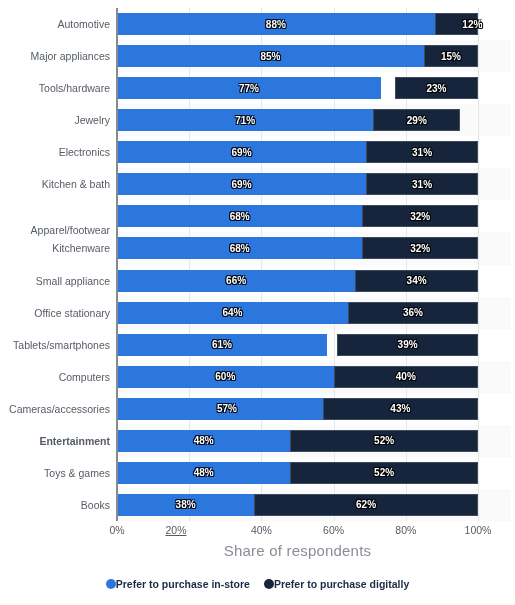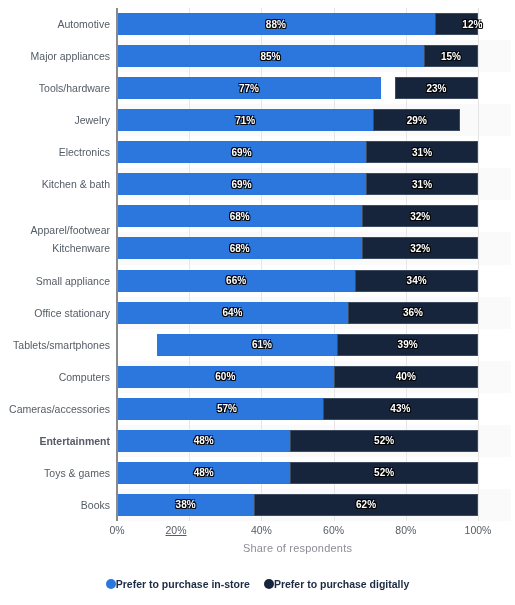--- a/index.html
+++ b/index.html
@@ -115,21 +115,21 @@
     color: #555c66;
     transform: translateX(-50%);
     white-space: nowrap;
   }
   #axis-title {
     position: absolute;
     left: 117px;
     top: 542px;
     width: 361px;
     text-align: center;
-    font-size: 11px;
+    font-size: 15px;
     color: #8c8c96;
     letter-spacing: .2px;
   }
 
   
   #legend {
     position: absolute;
     left: 0;
     top: 578px;
     width: 515px;
@@ -263,21 +263,21 @@
         </div>
         <div class="row" style="top: 293.594px;">
           <div class="seg instore" style="left: 0px; width: 231.04px;">
             <span class="seg-label">64%</span>
           </div>
           <div class="seg digital" style="left: 231.04px; width: 129.96px;">
             <span class="seg-label">36%</span>
           </div>
         </div>
         <div class="row" style="top: 325.656px;">
-          <div class="seg instore" style="left: 0px; width: 210px; margin-left: 40px;">
+          <div class="seg instore" style="left: 0px; width: 210px;">
             <span class="seg-label">61%</span>
           </div>
           <div class="seg digital" style="left: 220.21px; width: 140.79px;">
             <span class="seg-label">39%</span>
           </div>
         </div>
         <div class="row" style="top: 357.719px;">
           <div class="seg instore" style="left: 0px; width: 216.6px;">
             <span class="seg-label">60%</span>
           </div>

